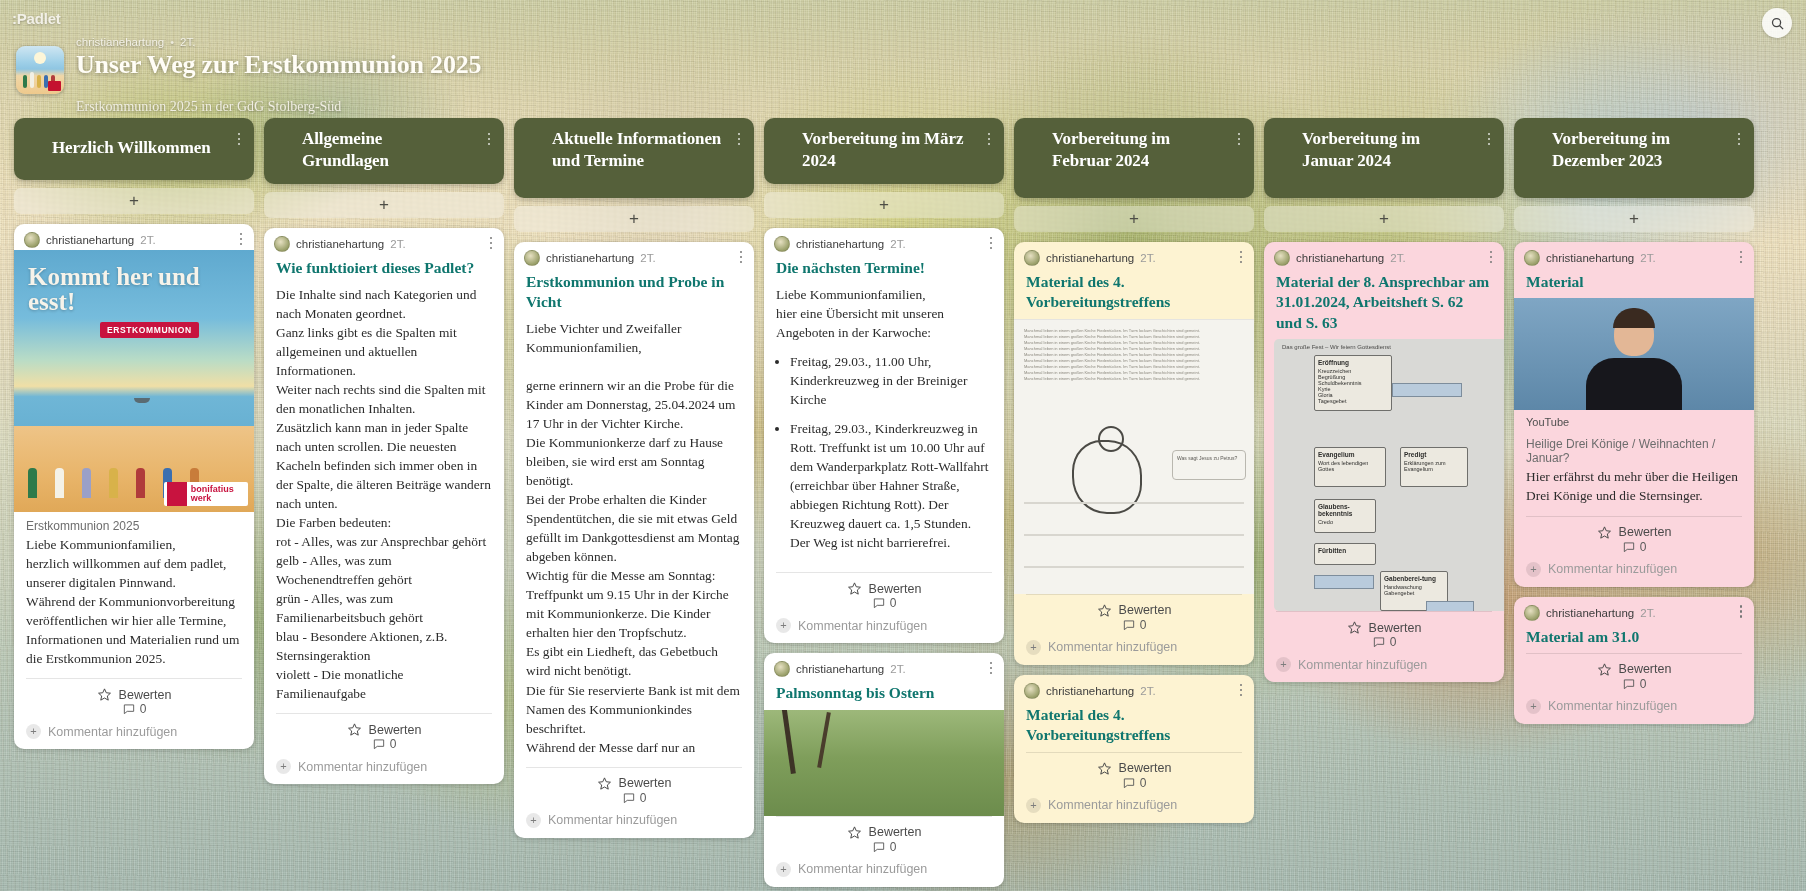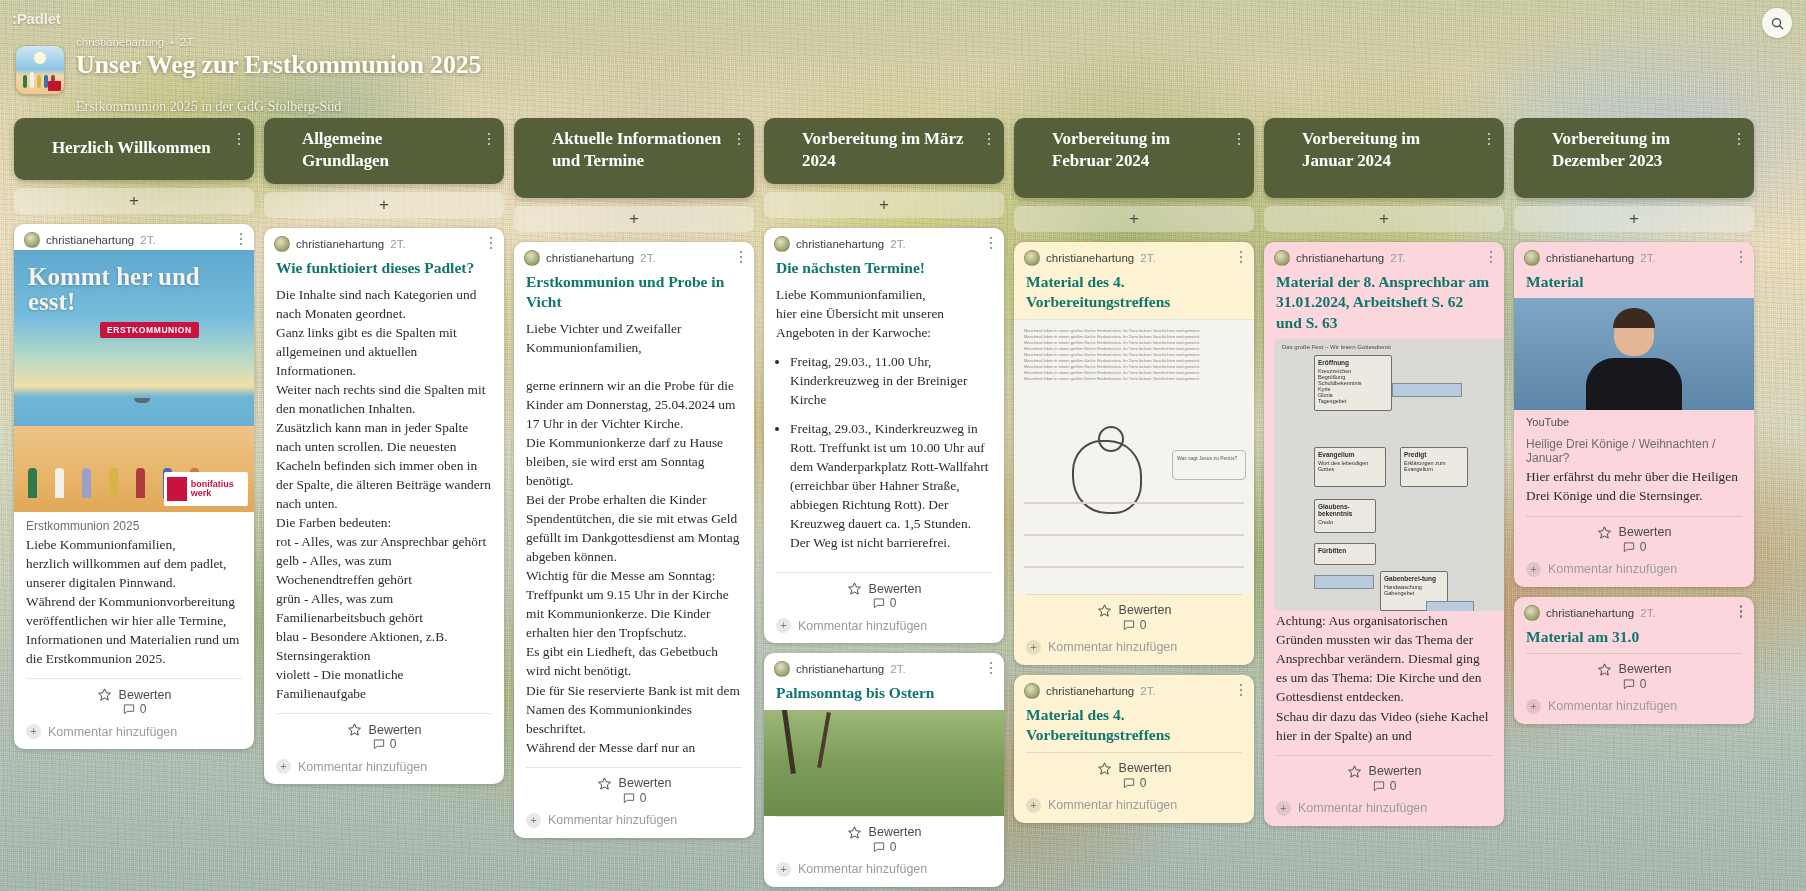--- a/index.html
+++ b/index.html
@@ -216,21 +216,21 @@
     background:#c8133f; color:#fff; font-size:8.5px; font-weight:700;
     letter-spacing:.6px; padding:3px 7px; border-radius:2px;
   }
   .media-comm .boat { position:absolute; left:120px; top:148px; width:16px; height:5px; background:#5a6b72; border-radius:0 0 6px 6px;}
   .media-comm .shore {
     position:absolute; left:0; right:0; bottom:0; height:86px;
     background: linear-gradient(180deg,#eec487 0%, #e8b469 60%, #e0a858 100%);
   }
   .media-comm .p { position:absolute; bottom:14px; width:9px; height:30px; border-radius:4px 4px 0 0;}
   .media-comm .logo {
-    position:absolute; right:6px; bottom:6px; width:84px; height:34px;
+    position:absolute; right:6px; bottom:6px; width:84px; height:24px;
     background:#fff; border-radius:2px; display:flex; align-items:center; gap:4px; padding:3px;
   }
   .media-comm .logo .sq { width:24px; height:24px; background:#c8133f;}
   .media-comm .logo .tx { font-size:9px; font-weight:700; color:#c8133f; line-height:1.05;}
 
   .media-doc {
     height: 275px; background: #f4f3ee;
     border-top: 1px solid rgba(0,0,0,.06); position: relative; overflow:hidden;
   }
   .media-doc .dl { position:absolute; left:10px; right:10px; height:2px; background:#d8d6cf; }
@@ -725,22 +725,20 @@
             <div class="bx" style="left: 126px; top: 108px; width: 68px; min-height: 40px;"><b>Predigt</b>Erklärungen zum Evangelium</div>
             <div class="bx" style="left: 40px; top: 160px; width: 62px; min-height: 34px;"><b>Glaubens-bekenntnis</b>Credo</div>
             <div class="bx" style="left: 40px; top: 204px; width: 62px; min-height: 22px;">
               <b>Fürbitten</b>
             </div>
             <div class="bx" style="left: 106px; top: 232px; width: 68px; min-height: 40px;"><b>Gabenberei-tung</b>Handwaschung<br>Gabengebet</div>
             <div class="arw" style="left: 118px; top: 44px; width: 70px;"></div>
             <div class="arw" style="left: 40px; top: 236px; width: 60px;"></div>
             <div class="arw" style="left: 152px; top: 262px; width: 48px;"></div>
           </div>
-          <div class="card-body">Achtung: Aus organisatorischen Gründen mussten wir das Thema der Ansprechbar verändern. Diesmal ging es um das Thema: Die Kirche und den Gottesdienst entdecken.
-Schau dir dazu das Video (siehe Kachel hier in der Spalte) an und</div>
           <div class="card-foot">
             <div class="foot-row">
               <div class="rate">
                 <svg class="star" viewBox="0 0 24 24">
                   <polygon points="12,3 14.8,9.2 21.5,9.9 16.5,14.4 18,21 12,17.6 6,21 7.5,14.4 2.5,9.9 9.2,9.2"></polygon>
                 </svg>
                 <span>Bewerten</span>
               </div>
               <div class="comments">
                 <svg class="bubble" viewBox="0 0 24 24">

